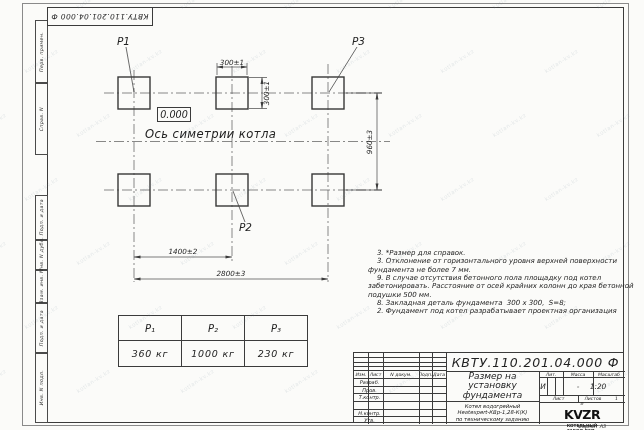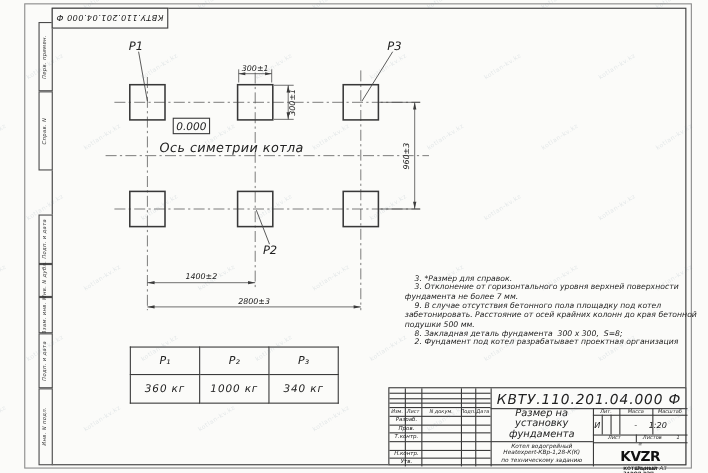--- a/index.html
+++ b/index.html
@@ -168,21 +168,21 @@
   <table class="abs ptable">
     <tbody>
         <tr class="hrow">
       <td>P₁</td>
       <td>P₂</td>
       <td>P₃</td>
     </tr>
     <tr class="vrow">
       <td>360 кг</td>
       <td>1000 кг</td>
-      <td>340 кг</td>
+      <td>230 кг</td>
     </tr>
   </tbody>
     </table>
 
   <div class="abs tb">
 
     <div class="v" style="left:14px;top:0;height:71px;"></div>
     <div class="v" style="left:29px;top:0;height:71px;"></div>
     <div class="v" style="left:65px;top:0;height:71px;"></div>
     <div class="v" style="left:78px;top:0;height:71px;"></div>

